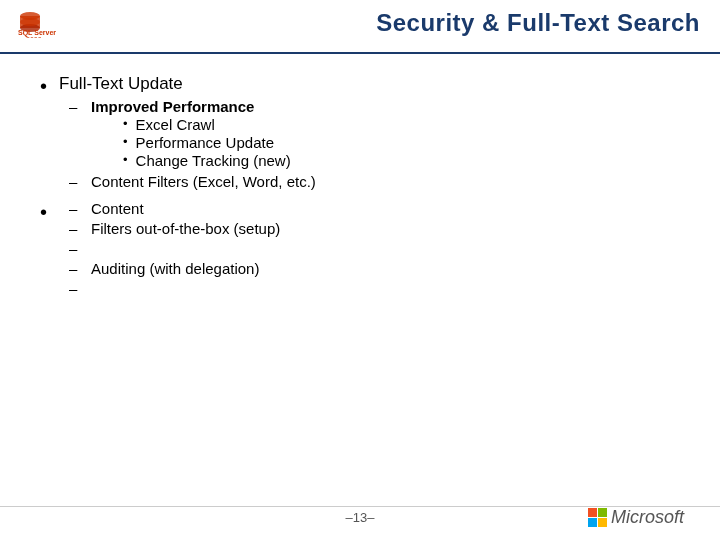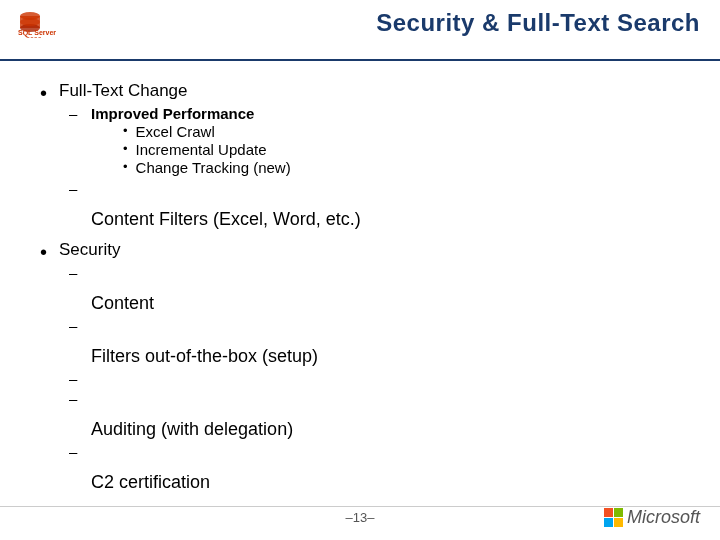--- a/index.html
+++ b/index.html
@@ -10,21 +10,21 @@
       background: #fff;
       font-family: Arial, sans-serif;
       overflow: hidden;
       position: relative;
     }
 
     .header {
       display: flex;
       align-items: center;
       justify-content: space-between;
-      padding: 8px 20px 21px 16px;
+      padding: 8px 20px 14px 16px;
       border-bottom: 2px solid #1a3a6b;
     }
 
     .page-title {
       font-size: 24px;
       font-weight: bold;
       color: #1a3a6b;
       font-family: Arial, sans-serif;
       letter-spacing: 0.5px;
     }
@@ -74,24 +74,23 @@
 
     .sub-label {
       font-size: 15px;
       color: #000;
       font-family: Arial, sans-serif;
       font-weight: bold;
       margin-top: 36px;
     }
 
     .sub-plain {
-      font-size: 18px;
-      color: #000;
-      font-family: Arial, sans-serif;
-      margin-top: 29px;
+      font-size: 15px;
+      color: #000;
+      font-family: Arial, sans-serif;
     }
 
     .sub-sub-item {
       display: flex;
       align-items: flex-start;
       margin-left: 32px;
       margin-bottom: 1px;
     }
 
     .sub-sub-dot {
@@ -107,21 +106,21 @@
     }
 
     .footer {
       position: absolute;
       bottom: 12px;
       left: 0;
       right: 0;
       display: flex;
       justify-content: flex-start;
       align-items: center;
-      padding: 0 20px;
+      padding: 0 36px;
       border-top: 1px solid #ccc;
     }
 
     .footer-page {
       font-size: 13px;
       color: #555;
       text-align: center;
       flex: 1;
     }
 
@@ -181,72 +180,70 @@
     </svg>
   </div>
   <h1 class="page-title">Security &amp; Full-Text Search</h1>
 </div>
 
 <div class="content">
 
   <div class="main-bullet margin-bottom-medium">
     <span class="bullet-dot">•</span>
     <div class="bullet-content">
-      <div class="bullet-label">Full-Text Change</div>
+      <div class="bullet-label">Full-Text Update</div>
 
       <div class="sub-item margin-bottom-small">
         <span class="dash">–</span>
         <div>
           <span class="sub-label">Improved Performance</span>
           
           <div class="sub-sub-item">
             <span class="sub-sub-dot">•</span>
             <span class="sub-sub-label">Excel Crawl</span>
           </div>
           <div class="sub-sub-item">
             <span class="sub-sub-dot">•</span>
-            <span class="sub-sub-label">Incremental Update</span>
+            <span class="sub-sub-label">Performance Update</span>
           </div>
           <div class="sub-sub-item">
             <span class="sub-sub-dot">•</span>
             <span class="sub-sub-label">Change Tracking (new)</span>
           </div>
         </div>
       </div>
 
       <div class="sub-item">
         <span class="dash">–</span>
         <span class="sub-plain">Content Filters (Excel, Word, etc.)</span>
       </div>
     </div>
   </div>
 
   <div class="main-bullet">
     <span class="bullet-dot">•</span>
     <div class="bullet-content">
-      <div class="bullet-label">Security</div>
 
       <div class="sub-item margin-bottom-small">
         <span class="dash">–</span>
         <span class="sub-plain">Content</span>
       </div>
       <div class="sub-item margin-bottom-small">
         <span class="dash">–</span>
         <span class="sub-plain">Filters out-of-the-box (setup)</span>
       </div>
       <div class="sub-item margin-bottom-small">
         <span class="dash">–</span>
       </div>
       <div class="sub-item margin-bottom-small">
         <span class="dash">–</span>
         <span class="sub-plain">Auditing (with delegation)</span>
       </div>
       <div class="sub-item">
         <span class="dash">–</span>
-        <span class="sub-plain">C2 certification</span>
       </div>
     </div>
   </div>
 
 </div>
 
 <div class="footer">
   <div style="flex:1;"></div>
   <div class="footer-page">–13–</div>
   <div class="microsoft-logo" style="flex:1; justify-content:flex-end; display:flex; align-items:center;">

